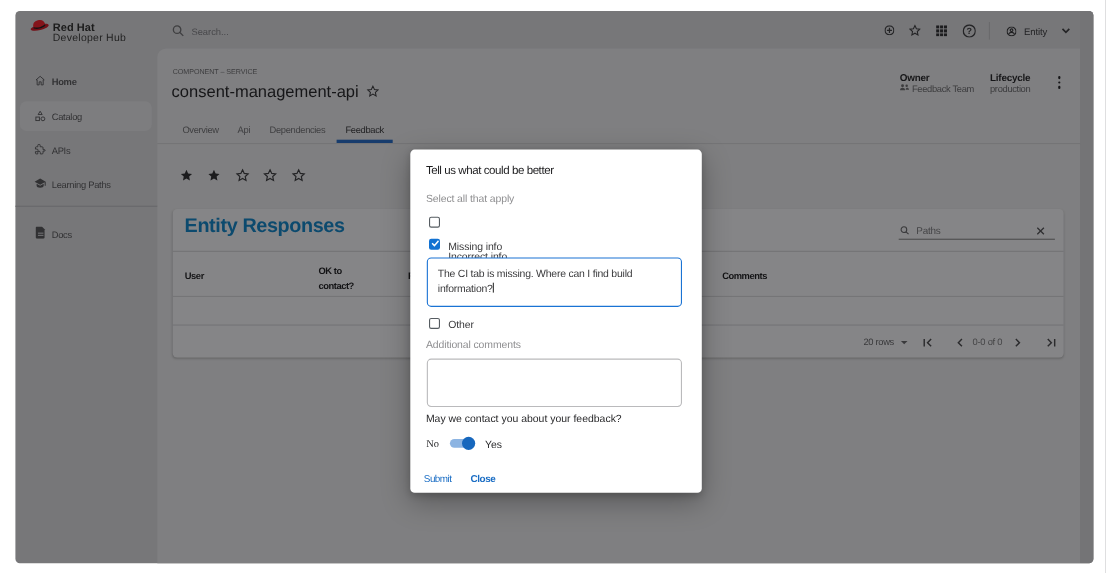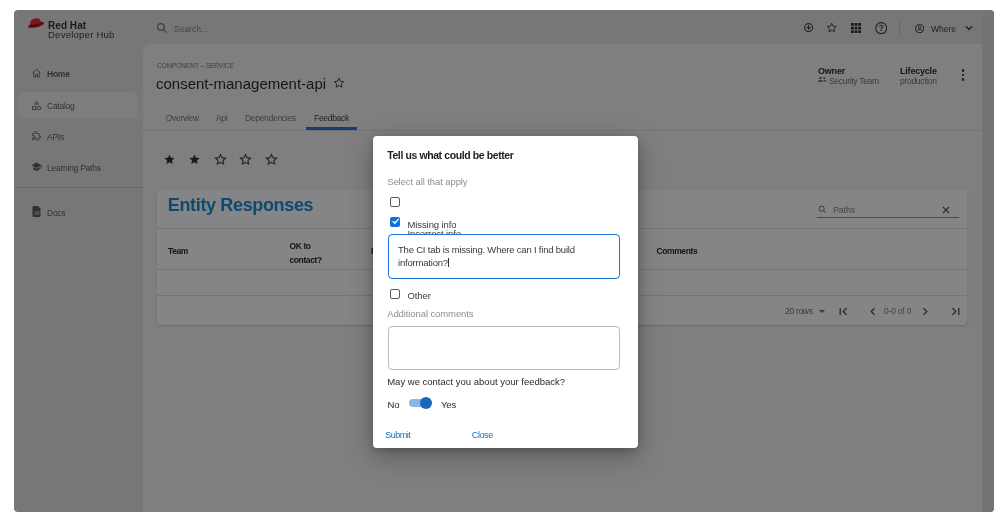--- a/index.html
+++ b/index.html
@@ -58,21 +58,21 @@
     <svg class="abs" style="left:874.5px; top:21.8px;" width="12.4" height="12.4" viewBox="0 0 12.4 12.4">
       <circle cx="6.2" cy="6.2" r="5.5" fill="none" stroke="#242426" stroke-width="1.2"></circle>
       <text x="6.2" y="9.2" font-size="8.2" font-weight="bold" text-anchor="middle" fill="#242426" font-family="Liberation Sans">?</text>
     </svg>
     <div class="abs" style="left:898.5px; top:20px; width:1px; height:16px; background:#6a6a6c;"></div>
     <svg class="abs" style="left:915.2px; top:23.7px;" width="9.2" height="9.2" viewBox="0 0 24 24">
       <circle cx="12" cy="12" r="10.6" fill="none" stroke="#1f1f21" stroke-width="2.6"></circle>
       <circle cx="12" cy="9" r="3.1" fill="none" stroke="#1f1f21" stroke-width="2.6"></circle>
       <path d="M5.2 17.8 C6.8 15.2 9.4 14.2 12 14.2 C14.6 14.2 17.2 15.2 18.8 17.8" fill="none" stroke="#1f1f21" stroke-width="2.6"></path>
     </svg>
-    <div class="abs" style="left:931px; top:23.7px; font-size:8.7px; color:#222224; letter-spacing:-0.15px;">Where</div>
+    <div class="abs" style="left:931px; top:23.7px; font-size:8.7px; color:#222224; letter-spacing:-0.15px;">Entity</div>
     <svg class="abs" style="left:965.3px; top:25.3px;" width="8" height="6" viewBox="0 0 8 6">
       <path d="M0.9 1.2 L4 4.4 L7.1 1.2" fill="none" stroke="#242426" stroke-width="1.5"></path>
     </svg>
   </div>
 
   <div id="sidebar">
     <div class="abs" style="left:18px; top:92px; width:120px; height:26.5px; background:#7d7d7f; border-radius:6px;"></div>
     <svg class="abs" style="left:31px; top:68px;" width="11" height="11" viewBox="0 0 24 24">
       <path d="M12 3 L4 10 L6 10 L6 20 L10 20 L10 14 L14 14 L14 20 L18 20 L18 10 L20 10 Z" fill="none" stroke="#313133" stroke-width="1.8"></path>
     </svg>
@@ -107,21 +107,21 @@
     <svg class="abs" style="left:333px; top:76.5px;" width="12" height="12" viewBox="0 0 24 24">
       <path d="M12 2.6 L14.8 8.6 L21.4 9.4 L16.5 13.9 L17.8 20.4 L12 17.1 L6.2 20.4 L7.5 13.9 L2.6 9.4 L9.2 8.6 Z" fill="none" stroke="#232325" stroke-width="1.9"></path>
     </svg>
     <div class="abs" style="left:818px; top:65.5px; font-size:9px; font-weight:bold; color:#161618; letter-spacing:-0.2px;">Owner</div>
     <svg class="abs" style="left:818px; top:76px;" width="9" height="7" viewBox="0 0 18 14">
       <circle cx="5" cy="4" r="2.6" fill="#3c3c3e"></circle>
       <circle cx="12.5" cy="4" r="2.2" fill="#3c3c3e"></circle>
       <path d="M0.5 12 C0.5 9 2.5 7.6 5 7.6 C7.5 7.6 9.5 9 9.5 12 Z" fill="#3c3c3e"></path>
       <path d="M10.5 11 C10.8 8.8 12 7.4 13 7.4 C14.8 7.4 16.5 8.6 16.8 11 Z" fill="#3c3c3e"></path>
     </svg>
-    <div class="abs" style="left:829px; top:75.5px; font-size:8.5px; color:#3c3c3e; letter-spacing:-0.3px;">Security Team</div>
+    <div class="abs" style="left:829px; top:75.5px; font-size:8.5px; color:#3c3c3e; letter-spacing:-0.3px;">Feedback Team</div>
     <div class="abs" style="left:900px; top:65.5px; font-size:9px; font-weight:bold; color:#161618; letter-spacing:-0.2px;">Lifecycle</div>
     <div class="abs" style="left:900px; top:75.5px; font-size:8.5px; color:#3c3c3e; letter-spacing:-0.3px;">production</div>
     <div class="abs" style="left:961.5px; top:69px; width:2.8px; height:2.8px; border-radius:50%; background:#161618;"></div>
     <div class="abs" style="left:961.5px; top:73.6px; width:2.8px; height:2.8px; border-radius:50%; background:#161618;"></div>
     <div class="abs" style="left:961.5px; top:78.2px; width:2.8px; height:2.8px; border-radius:50%; background:#161618;"></div>
   </div>
 
   <div id="tabs">
     <div class="abs" style="left:165.8px; top:112.5px; font-size:8.5px; color:#3f3f41; letter-spacing:-0.3px;">Overview</div>
     <div class="abs" style="left:216px; top:112.5px; font-size:8.5px; color:#3f3f41; letter-spacing:-0.3px;">Api</div>
@@ -156,21 +156,21 @@
       <circle cx="5" cy="5" r="3.4" fill="none" stroke="#39393b" stroke-width="1.3"></circle>
       <line x1="7.6" y1="7.6" x2="10.6" y2="10.6" stroke="#39393b" stroke-width="1.3"></line>
     </svg>
     <div class="abs" style="left:833px; top:205px; font-size:9px; color:#454547; letter-spacing:-0.2px;">Paths</div>
     <svg class="abs" style="left:941.5px; top:206px;" width="8" height="8" viewBox="0 0 8 8">
       <line x1="1" y1="1" x2="7" y2="7" stroke="#2e2e30" stroke-width="1.1"></line>
       <line x1="7" y1="1" x2="1" y2="7" stroke="#2e2e30" stroke-width="1.1"></line>
     </svg>
     <div class="abs" style="left:817px; top:217.2px; width:142px; height:0.9px; background:#4c4c4e;"></div>
     <div class="abs" style="left:156.6px; top:228.2px; width:810.4px; height:0.8px; background:#747476;"></div>
-    <div class="abs" style="left:168px; top:245.8px; font-size:8.5px; font-weight:bold; color:#131315; letter-spacing:-0.4px;">Team</div>
+    <div class="abs" style="left:168px; top:245.8px; font-size:8.5px; font-weight:bold; color:#131315; letter-spacing:-0.4px;">User</div>
     <div class="abs" style="left:289.5px; top:238.5px; font-size:8.5px; font-weight:bold; color:#131315; letter-spacing:-0.4px; line-height:14.6px;">OK to<br>contact?</div>
     <div class="abs" style="left:371px; top:245.8px; font-size:8.5px; font-weight:bold; color:#131315; letter-spacing:-0.4px;">Rating</div>
     <div class="abs" style="left:656.5px; top:245.8px; font-size:8.5px; font-weight:bold; color:#131315; letter-spacing:-0.4px;">Comments</div>
     <div class="abs" style="left:156.6px; top:268.7px; width:810.4px; height:0.8px; background:#757577;"></div>
     <div class="abs" style="left:156.6px; top:294.8px; width:810.4px; height:0.8px; background:#757577;"></div>
     <div class="abs" style="left:785px; top:306px; font-size:8.5px; color:#39393b; letter-spacing:-0.3px;">20 rows</div>
     <svg class="abs" style="left:818px; top:309px;" width="8" height="5" viewBox="0 0 8 5">
       <path d="M1 1 L4 4 L7 1 Z" fill="#39393b"></path>
     </svg>
     <div class="abs" style="left:884px; top:306px; font-size:8.5px; color:#454547; letter-spacing:-0.2px;">0-0 of 0</div>
@@ -188,21 +188,21 @@
       <path d="M2.5 1.2 L5.8 4.5 L2.5 7.8" fill="none" stroke="#2b2b2d" stroke-width="1.3"></path>
     </svg>
     <svg class="abs" style="left:950px; top:306.5px;" width="10" height="9" viewBox="0 0 10 9">
       <path d="M2.5 1.2 L5.8 4.5 L2.5 7.8" fill="none" stroke="#2b2b2d" stroke-width="1.3"></path>
       <line x1="8.8" y1="1.1" x2="8.8" y2="7.9" stroke="#2b2b2d" stroke-width="1.3"></line>
     </svg>
   </div>
 
   <div class="abs" id="modal" style="left:373px; top:135.7px; width:264.5px; height:312.5px; background:#ffffff; border-radius:4px; box-shadow:0 8px 26px rgba(0,0,0,0.30), 0 2px 7px rgba(0,0,0,0.17);"></div>
   <div id="modal-content">
-    <div class="abs" style="left:387.2px; top:149px; font-size:10.5px; font-weight:700; color:#1d1d1f; letter-spacing:-0.4px;">Tell us what could be better</div>
+    <div class="abs" style="left:387.2px; top:149px; font-size:10.5px; font-weight:400; color:#1d1d1f; letter-spacing:-0.4px;">Tell us what could be better</div>
     <div class="abs" style="left:387.2px; top:176px; font-size:9.5px; color:#8f8f91; letter-spacing:-0.1px;">Select all that apply</div>
 
     <div class="abs" style="left:390.2px; top:197.4px; width:10px; height:10px; border:1.5px solid #565c61; border-radius:2px;"></div>
     <div class="abs" style="left:407.5px; top:199.3px; font-size:9.5px; color:#3a3a3c; letter-spacing:-0.1px;margin-top:29px;">Incorrect info</div>
 
     <div class="abs" style="left:390.2px; top:216.6px; width:10px; height:10px; background:#1272d2; border-radius:2px;"></div>
     <svg class="abs" style="left:391.6px; top:218.4px;" width="7.5" height="6.5" viewBox="0 0 7.5 6.5">
       <path d="M0.8 3.2 L2.9 5.3 L6.7 0.9" fill="none" stroke="#fff" stroke-width="1.4"></path>
     </svg>
     <div class="abs" style="left:407.5px; top:218.7px; font-size:9.5px; color:#3a3a3c; letter-spacing:-0.1px;">Missing info</div>
@@ -210,20 +210,20 @@
     <div class="abs" style="left:388.3px; top:233.6px; width:231.4px; height:45.4px; border:1.7px solid #1a73d4; border-radius:4px; background:#fff;"></div>
     <div class="abs" style="left:398px; top:244.3px; width:215px; font-size:9.5px; color:#3a3a3c; letter-spacing:-0.2px; line-height:12.6px;">The CI tab is missing. Where can I find build information?<span style="display:inline-block;width:1px;height:9px;background:#333;vertical-align:-1px;"></span></div>
 
     <div class="abs" style="left:390.2px; top:288.7px; width:10px; height:10px; border:1.5px solid #565c61; border-radius:2px;"></div>
     <div class="abs" style="left:407.5px; top:290.2px; font-size:9.5px; color:#3a3a3c; letter-spacing:-0.1px;">Other</div>
 
     <div class="abs" style="left:387.2px; top:307.8px; font-size:9.5px; color:#8f8f91; letter-spacing:-0.1px;">Additional comments</div>
     <div class="abs" style="left:387.7px; top:326.2px; width:232.6px; height:43.7px; border:1px solid #bababc; border-radius:4px; background:#fff;"></div>
 
     <div class="abs" style="left:387.2px; top:376.2px; font-size:9.5px; color:#29292b; letter-spacing:0px;">May we contact you about your feedback?</div>
-    <div class="abs" style="left:387.5px; top:399px; font-size:9.5px; color:#29292b; letter-spacing:-0.1px;">No</div>
+    <div class="abs" style="left:387.5px; top:399px; font-size:9.5px; color:#29292b; letter-spacing:-0.1px;font-family:Liberation Serif, serif;">No</div>
     <div class="abs" style="left:409.3px; top:398.7px; width:21.4px; height:8.4px; background:#8cb4e2; border-radius:5px;"></div>
     <div class="abs" style="left:419.7px; top:396.8px; width:12px; height:12px; background:#1767bd; border-radius:50%;"></div>
     <div class="abs" style="left:441px; top:399px; font-size:9.5px; color:#29292b; letter-spacing:-0.1px;">Yes</div>
 
     <div class="abs" style="left:385.3px; top:430px; font-size:9px; font-weight:500; color:#1a6dc4; letter-spacing:-0.5px;">Submit</div>
-    <div class="abs" style="left:427.8px; top:430px; font-size:9px; font-weight:400; color:#1a6dc4; letter-spacing:-0.4px;margin-left:44px;">Close</div>
+    <div class="abs" style="left:427.8px; top:430px; font-size:9px; font-weight:700; color:#1a6dc4; letter-spacing:-0.4px;">Close</div>
   </div>
 
 </body></html>

